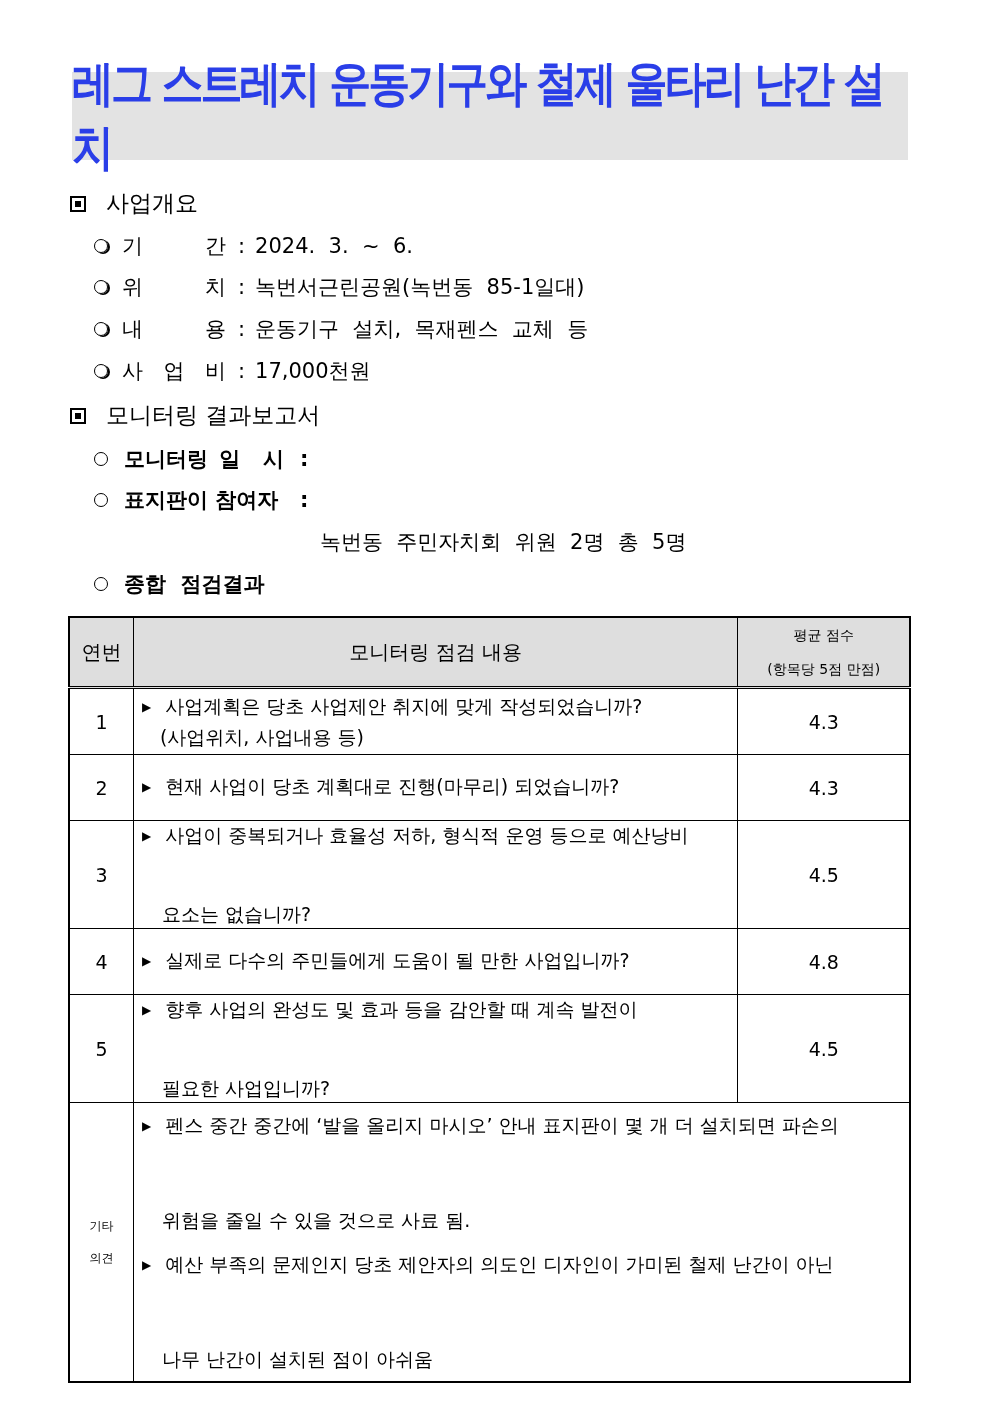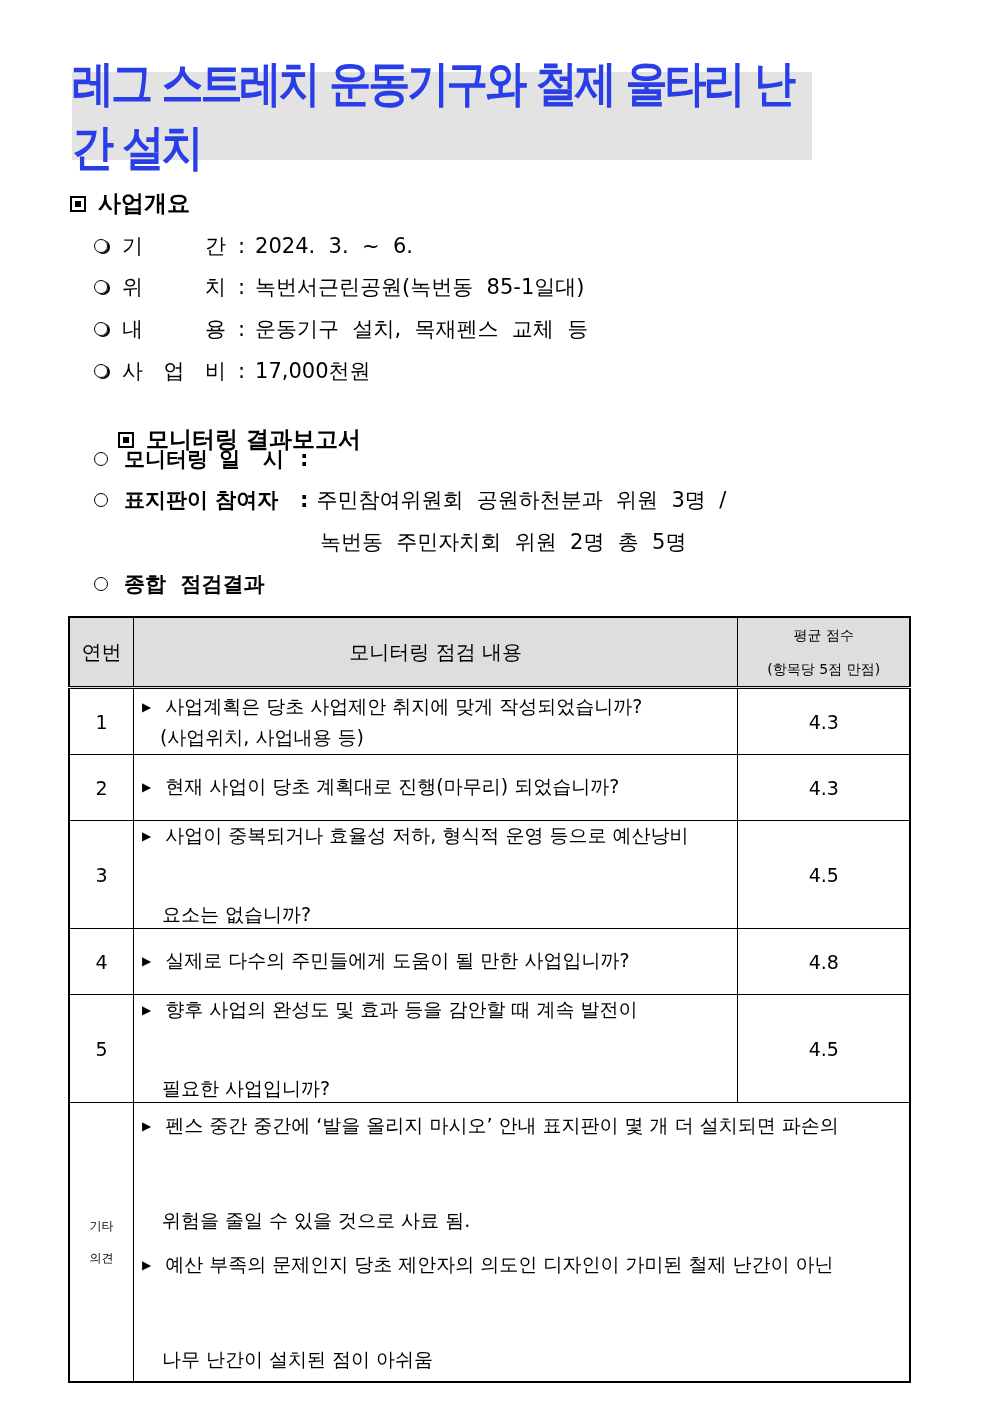--- a/index.html
+++ b/index.html
@@ -2,32 +2,32 @@
 <html><head>
 <meta charset="utf-8">
 <style>
   html, body { margin: 0; padding: 0; background: #ffffff; }
   body {
     width: 992px; height: 1403px; position: relative; overflow: hidden;
     font-family: "DejaVu Sans", "Liberation Sans", sans-serif;
     color: #000;
   }
   .title-box {
-    position: absolute; left: 72px; top: 72px; width: 740px; height: 88px;
+    position: absolute; left: 72px; top: 72px; width: 836px; height: 88px;
     background: #e3e3e3;
     display: flex; align-items: center; justify-content: center;
   }
   .title-text {
     color: #2a3ee8; font-weight: bold; font-size: 42px; letter-spacing: -3px;
     transform: scaleY(1.15);
     font-family: "DejaVu Sans", sans-serif;
   }
   .section-head {
-    position: absolute; left: 70px; font-size: 23px; font-weight: bold;
-    display: flex; align-items: center; gap: 12px;
+    position: absolute; left: 70px; font-size: 23px; font-weight: normal;
+    display: flex; align-items: center; gap: 20px;
   }
   .sq-icon {
     display: inline-block; width: 16px; height: 16px; border: 2px solid #000;
     box-sizing: border-box; position: relative;
   }
   .sq-icon::after {
     content: ""; position: absolute; left: 3px; top: 3px; width: 6px; height: 6px; background: #000;
   }
   .line {
     position: absolute; left: 92px; font-size: 21px; display: flex; align-items: center; white-space: pre;
@@ -109,36 +109,35 @@
 
 <div class="line" style="top:357px;">
   <span class="bullet-shadow"></span>
   <span class="lbl">
     <span>사</span><span>업</span><span>비</span>
   </span>
   <span class="colon">:</span>
   <span>17,000천원</span>
 </div>
 
-<div class="section-head" style="top:424px;margin-left:48px;">
+<div class="section-head" style="top:400px;">
   <span class="sq-icon"></span>
   <span>모니터링  결과보고서</span>
 </div>
 
 <div class="line" style="top:445px;">
   <span class="bullet-plain"></span>
   <span class="bold-lbl" style="display:inline-block;width:172px;word-spacing:4px;">모니터링 일  시</span>
   <span class="bold-lbl" style="margin:0 8px 0 4px;">:</span>
 </div>
 
 <div class="line" style="top:486px;">
   <span class="bullet-plain"></span>
   <span class="bold-lbl" style="display:inline-block;width:172px;">표지판이 참여자</span>
   <span class="bold-lbl" style="margin:0 8px 0 4px;">:</span>
-  <span>주민참여위원회  공원하천분과  위원  3명  /</span>
 </div>
 <div class="line" style="top:528px; left:320px;">녹번동  주민자치회  위원  2명  총  5명</div>
 
 <div class="line" style="top:570px;">
   <span class="bullet-plain"></span>
   <span class="bold-lbl">종합  점검결과</span>
 </div>
 
 <table class="grid">
   <tbody>

